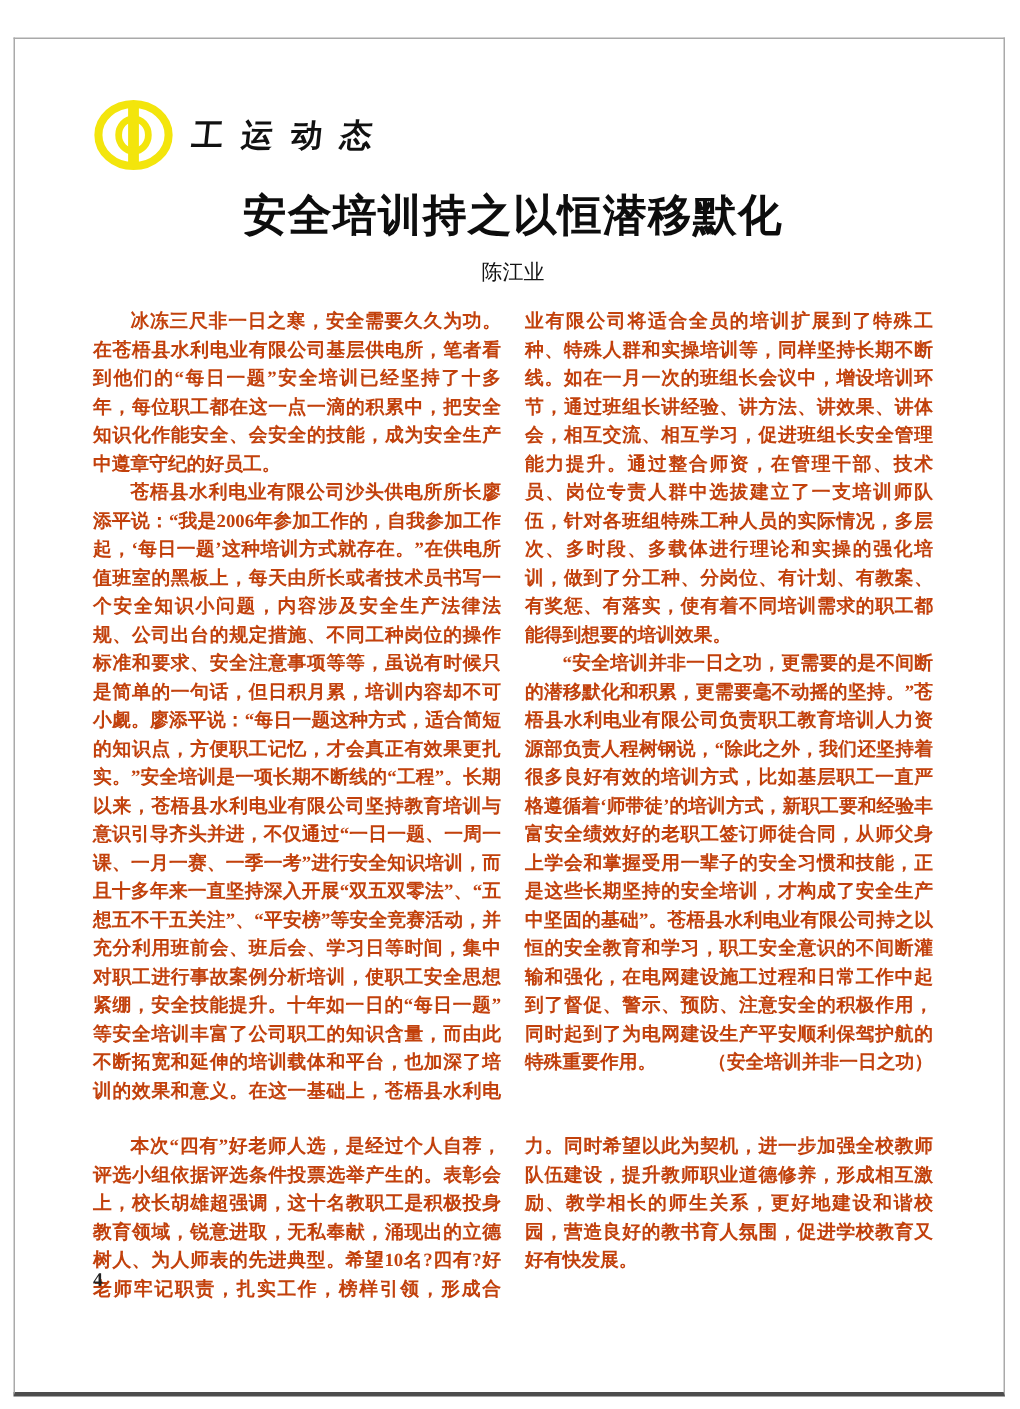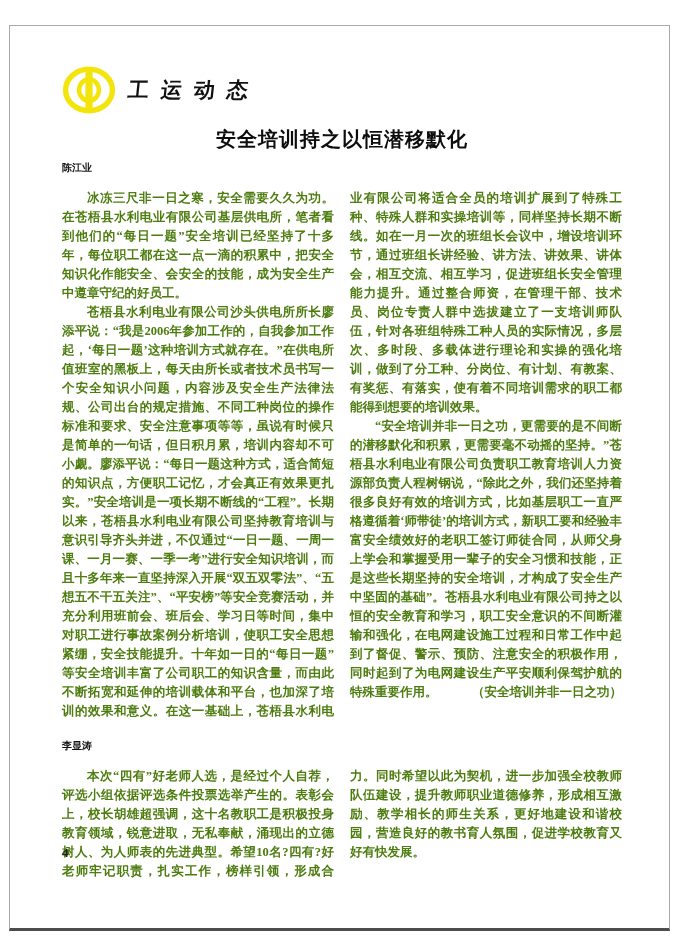--- a/index.html
+++ b/index.html
@@ -17,31 +17,31 @@
     position:absolute; left:62px; top:66px;
     display:flex; align-items:center; gap:12px;
   }
   .logo { width:54px; height:48px; display:block; }
   .brand {
     font-size:21px; font-weight:bold; letter-spacing:12px;
     transform:skewX(-6deg); white-space:nowrap; color:#111;
   }
   .content { padding:126px 58px 0 62px; }
   .article-title {
-    margin:0; text-align:center; font-size:20px; font-weight:bold;
+    margin:0; text-align:center; font-size:29px; font-weight:bold;
     letter-spacing:1px; line-height:1.3; color:#0d0d0d; white-space:nowrap;
   }
   .article-author {
-    margin-top:9px; text-align:left; font-size:10px; font-weight:bold;
+    margin-top:9px; text-align:center; font-size:14px; font-weight:normal;
   }
   .article-body {
     margin-top:14px;
     column-count:2; column-gap:16px;
     font-size:12.5px; line-height:19px; font-weight:bold;
-    text-align:justify; color:#4d7c0f;
+    text-align:justify; color:#c2410c;
   }
   .article-body p { margin:0; text-indent:2em; }
   .attribution { float:right; }
   .article + .article { display:block; }
   .article2 { margin-top:18px; }
   .pageno {
     position:absolute; left:62px; top:845px;
     font-size:13px; font-weight:bold; color:#222;
   }
 </style>
@@ -66,21 +66,20 @@
       <h1 class="article-title">安全培训持之以恒潜移默化</h1>
       <div class="article-author">陈江业</div>
       <div class="article-body">
           <p>冰冻三尺非一日之寒，安全需要久久为功。在苍梧县水利电业有限公司基层供电所，笔者看到他们的“每日一题”安全培训已经坚持了十多年，每位职工都在这一点一滴的积累中，把安全知识化作能安全、会安全的技能，成为安全生产中遵章守纪的好员工。</p>
           <p>苍梧县水利电业有限公司沙头供电所所长廖添平说：“我是2006年参加工作的，自我参加工作起，‘每日一题’这种培训方式就存在。”在供电所值班室的黑板上，每天由所长或者技术员书写一个安全知识小问题，内容涉及安全生产法律法规、公司出台的规定措施、不同工种岗位的操作标准和要求、安全注意事项等等，虽说有时候只是简单的一句话，但日积月累，培训内容却不可小觑。廖添平说：“每日一题这种方式，适合简短的知识点，方便职工记忆，才会真正有效果更扎实。”安全培训是一项长期不断线的“工程”。长期以来，苍梧县水利电业有限公司坚持教育培训与意识引导齐头并进，不仅通过“一日一题、一周一课、一月一赛、一季一考”进行安全知识培训，而且十多年来一直坚持深入开展“双五双零法”、“五想五不干五关注”、“平安榜”等安全竞赛活动，并充分利用班前会、班后会、学习日等时间，集中对职工进行事故案例分析培训，使职工安全思想紧绷，安全技能提升。十年如一日的“每日一题”等安全培训丰富了公司职工的知识含量，而由此不断拓宽和延伸的培训载体和平台，也加深了培训的效果和意义。在这一基础上，苍梧县水利电业有限公司将适合全员的培训扩展到了特殊工种、特殊人群和实操培训等，同样坚持长期不断线。如在一月一次的班组长会议中，增设培训环节，通过班组长讲经验、讲方法、讲效果、讲体会，相互交流、相互学习，促进班组长安全管理能力提升。通过整合师资，在管理干部、技术员、岗位专责人群中选拔建立了一支培训师队伍，针对各班组特殊工种人员的实际情况，多层次、多时段、多载体进行理论和实操的强化培训，做到了分工种、分岗位、有计划、有教案、有奖惩、有落实，使有着不同培训需求的职工都能得到想要的培训效果。</p>
           <p>“安全培训并非一日之功，更需要的是不间断的潜移默化和积累，更需要毫不动摇的坚持。”苍梧县水利电业有限公司负责职工教育培训人力资源部负责人程树钢说，“除此之外，我们还坚持着很多良好有效的培训方式，比如基层职工一直严格遵循着‘师带徒’的培训方式，新职工要和经验丰富安全绩效好的老职工签订师徒合同，从师父身上学会和掌握受用一辈子的安全习惯和技能，正是这些长期坚持的安全培训，才构成了安全生产中坚固的基础”。苍梧县水利电业有限公司持之以恒的安全教育和学习，职工安全意识的不间断灌输和强化，在电网建设施工过程和日常工作中起到了督促、警示、预防、注意安全的积极作用，同时起到了为电网建设生产平安顺利保驾护航的特殊重要作用。<span class="attribution">（安全培训并非一日之功）</span></p>
         </div>
     </section>
 
     <section class="article article2">
-      <div class="article-author">李显涛</div>
       <div class="article-body">
           <p>本次“四有”好老师人选，是经过个人自荐，评选小组依据评选条件投票选举产生的。表彰会上，校长胡雄超强调，这十名教职工是积极投身教育领域，锐意进取，无私奉献，涌现出的立德树人、为人师表的先进典型。希望10名?四有?好老师牢记职责，扎实工作，榜样引领，形成合力。同时希望以此为契机，进一步加强全校教师队伍建设，提升教师职业道德修养，形成相互激励、教学相长的师生关系，更好地建设和谐校园，营造良好的教书育人氛围，促进学校教育又好有快发展。</p>
         </div>
     </section>
 
   </main>
 
   <div class="pageno">4</div>
 </div>
 

